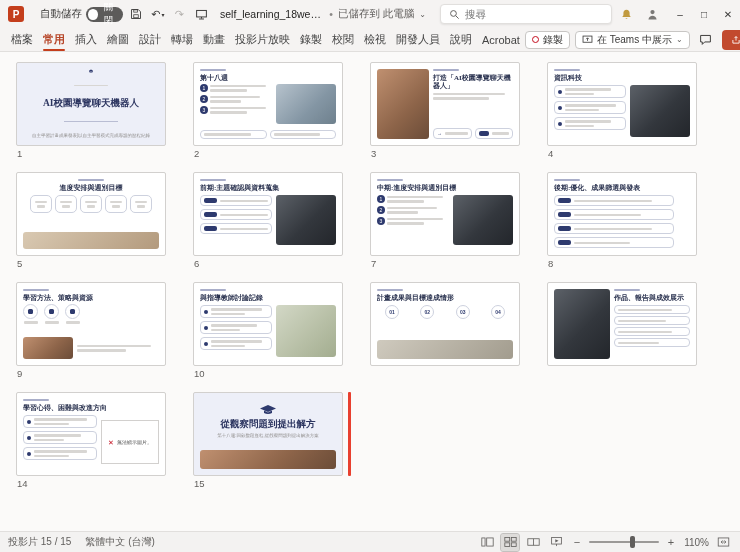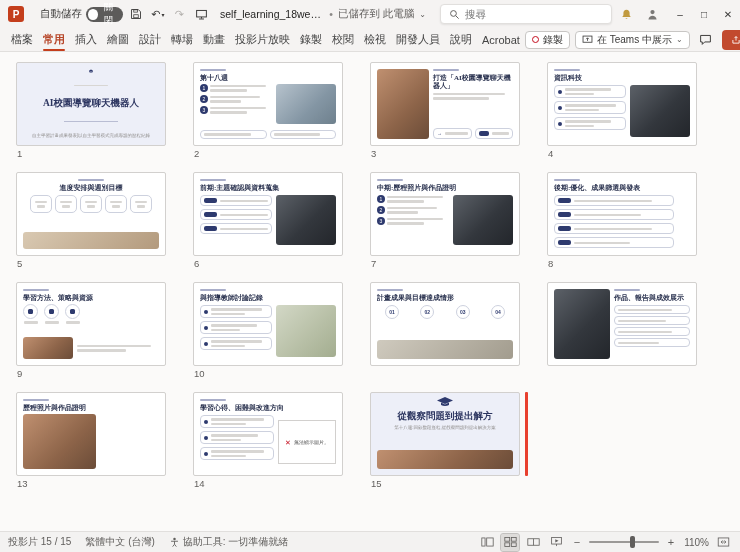--- a/index.html
+++ b/index.html
@@ -40,21 +40,21 @@
 
 
 .sorter{flex:1;padding:10px 0 0 16px;background:#fbfaf9;overflow:hidden}
 .grid{display:grid;grid-template-columns:repeat(4,150px);column-gap:27px;row-gap:13px}
 .cell{position:relative}
 .thumb{position:relative;width:150px;height:84px;background:#fff;border:1px solid #d2d0ce;border-radius:2px;padding:6px;display:flex;flex-direction:column;overflow:hidden;cursor:pointer}
 .thumb.hrow{flex-direction:row}
 .thumb.lav{background:#edeff8}
 .num{font-size:9.5px;color:#605e5c;margin:2px 0 0 1px}
 .cc{align-items:center;text-align:center;gap:12px;justify-content:center}
-.cc15{align-items:center;text-align:center;gap:3px;padding-top:4px}
+.cc15{align-items:center;text-align:center;gap:3px;padding-top:12px}
 .big-title{font-family:"Liberation Serif",serif;font-weight:700;font-size:9.5px;color:#2c3560;line-height:1.15}
 .tiny-sub{font-size:4.5px;color:#8f8d8b;line-height:1.3}
 .hline{width:54px;height:1px;background:#b9bdd3}
 .eyebrow{display:block;width:26px;height:2px;background:#a9aec9;border-radius:1px;margin-bottom:3px;flex:none}
 .s-title{font-family:"Liberation Serif",serif;font-weight:700;font-size:7px;color:#2b3350;line-height:1.2}
 .bar{display:block;height:2.5px;background:#d8d6d3;border-radius:1px}
 .row{display:flex}.col{display:flex;flex-direction:column}
 .f1{flex:1;min-width:0}
 .ac{align-items:center}.jc{justify-content:center}.jsb{justify-content:space-between}
 .g2{gap:2px}.g3{gap:3px}.g4{gap:4px}.g6{gap:6px}
@@ -375,21 +375,21 @@
             </div>
             <div class="ph ph-dark" style="width:60px;height:50px"></div>
           </div>
         </div>
         <div class="num">6</div>
       </div>
 
       <div class="cell">
         <div class="thumb">
           <i class="eyebrow"></i>
-          <div class="s-title">中期:歷程照片與作品證明</div>
+          <div class="s-title">中期:進度安排與週別目標</div>
           <div class="row g4 mt3 f1">
             <div class="col g3 f1">
               <div class="row g2 ac">
                   <span class="numchip">1</span>
                   <div class="col g2 f1">
                     <i class="bar w9"></i>
                     <i class="bar w6"></i>
                   </div>
                 </div>
               <div class="row g2 ac">
@@ -539,34 +539,20 @@
                   <i class="bar w8"></i>
                 </div>
               <div class="pill">
                   <i class="bar w6"></i>
                 </div>
             </div>
           </div>
         </div>
       </div>
 
-      <div class="cell">
-        <div class="thumb">
-          <i class="eyebrow"></i>
-          <div class="s-title">歷程照片與作品證明</div>
-          <div class="row g3 mt2 f1">
-            <div class="ph ph-warm" style="flex:1.2;height:auto"></div>
-            <div class="col g3 f1">
-              <div class="ph ph-warm2 f1" style="height:auto"></div>
-              <div class="ph ph-cool f1" style="height:auto"></div>
-            </div>
-          </div>
-        </div>
-        <div class="num">13</div>
-      </div>
 
       <div class="cell">
         <div class="thumb">
           <i class="eyebrow"></i>
           <div class="s-title">學習心得、困難與改進方向</div>
           <div class="row g4 mt3 f1">
             <div class="col g3 f1">
               <div class="pill">
                   <span class="dot"></span>
                   <div class="col g2 f1">
@@ -611,27 +597,20 @@
         <div class="insert-bar"></div>
         <div class="num">15</div>
       </div>
 
     </div>
   </main>
 
   <footer class="statusbar">
     <span class="sb-item">投影片 15 / 15</span>
     <span class="sb-item">繁體中文 (台灣)</span>
-    <span class="sb-item">
-      <svg width="11" height="11" viewBox="0 0 16 16">
-          <circle cx="8" cy="3" r="1.8" fill="#605e5c"></circle>
-          <path d="M3 6.2h10M8 6.2v4M5.3 14l2.7-3.4L10.7 14" fill="none" stroke="#605e5c" stroke-width="1.3"></path>
-        </svg>
-      <span>協助工具: 一切準備就緒</span>
-    </span>
     <div class="sb-right">
       <button class="view-btn">
         <svg width="13" height="12" viewBox="0 0 16 14">
             <rect x="1" y="2" width="4" height="10" fill="none" stroke="#605e5c"></rect>
             <rect x="7" y="2" width="8" height="10" fill="none" stroke="#605e5c"></rect>
           </svg>
       </button>
       <button class="view-btn active">
         <svg width="13" height="12" viewBox="0 0 16 14">
             <rect x="1" y="1.5" width="6" height="4.5" fill="none" stroke="#605e5c"></rect>

